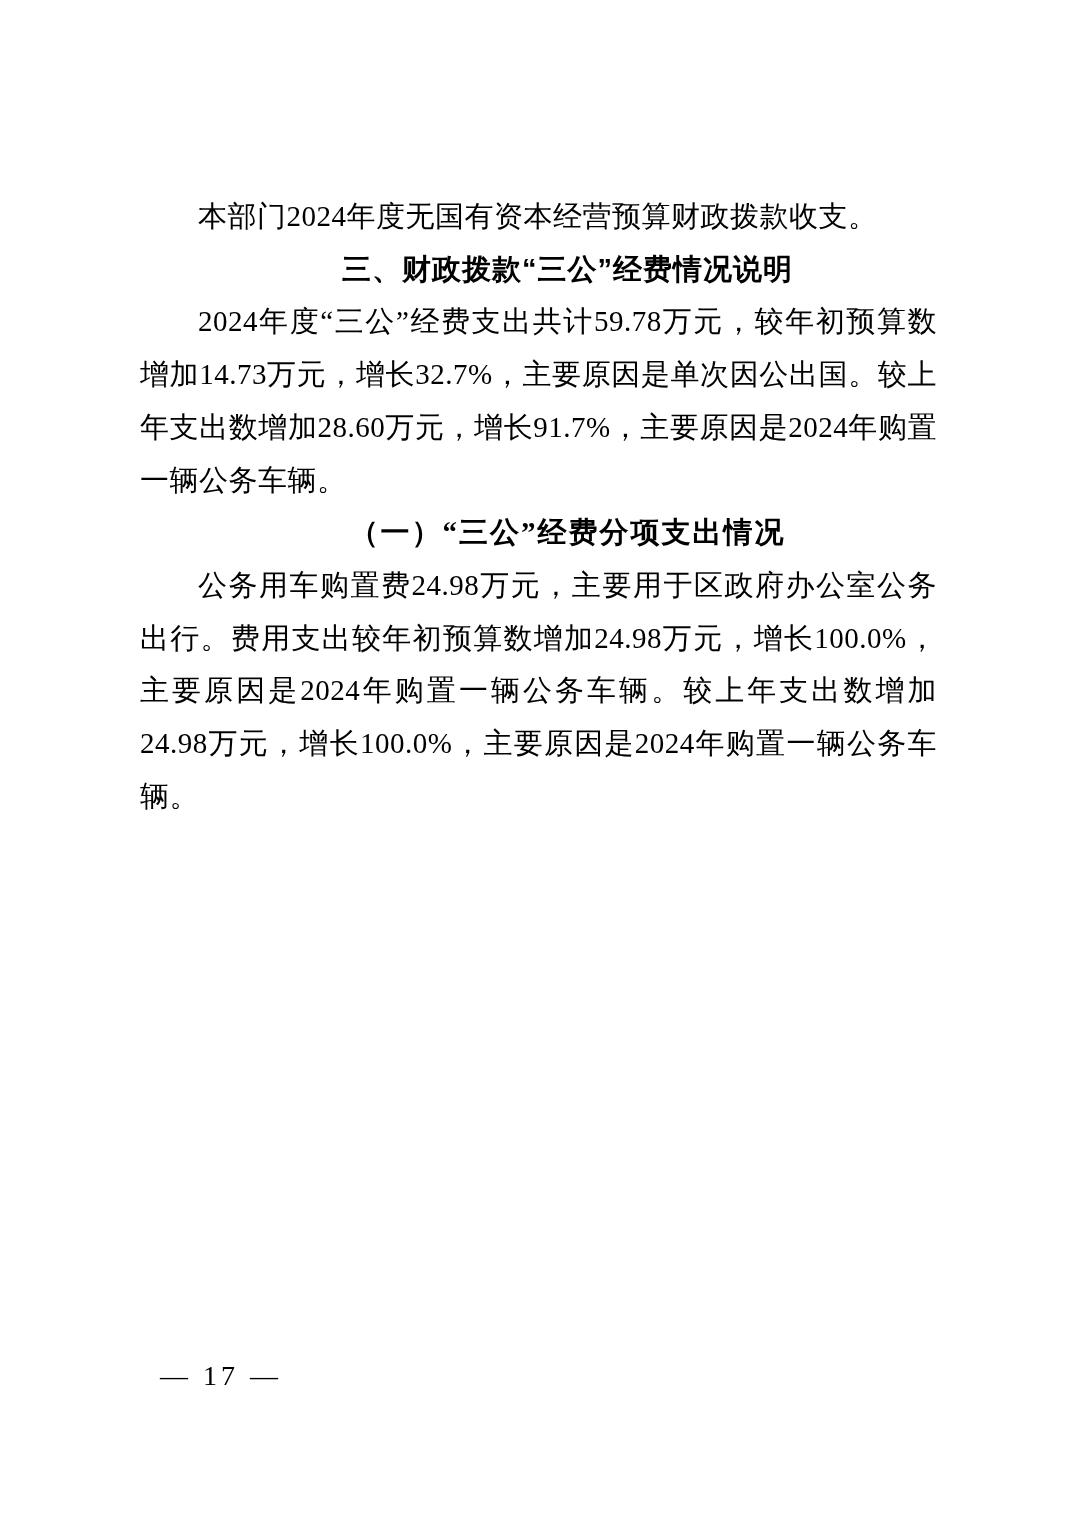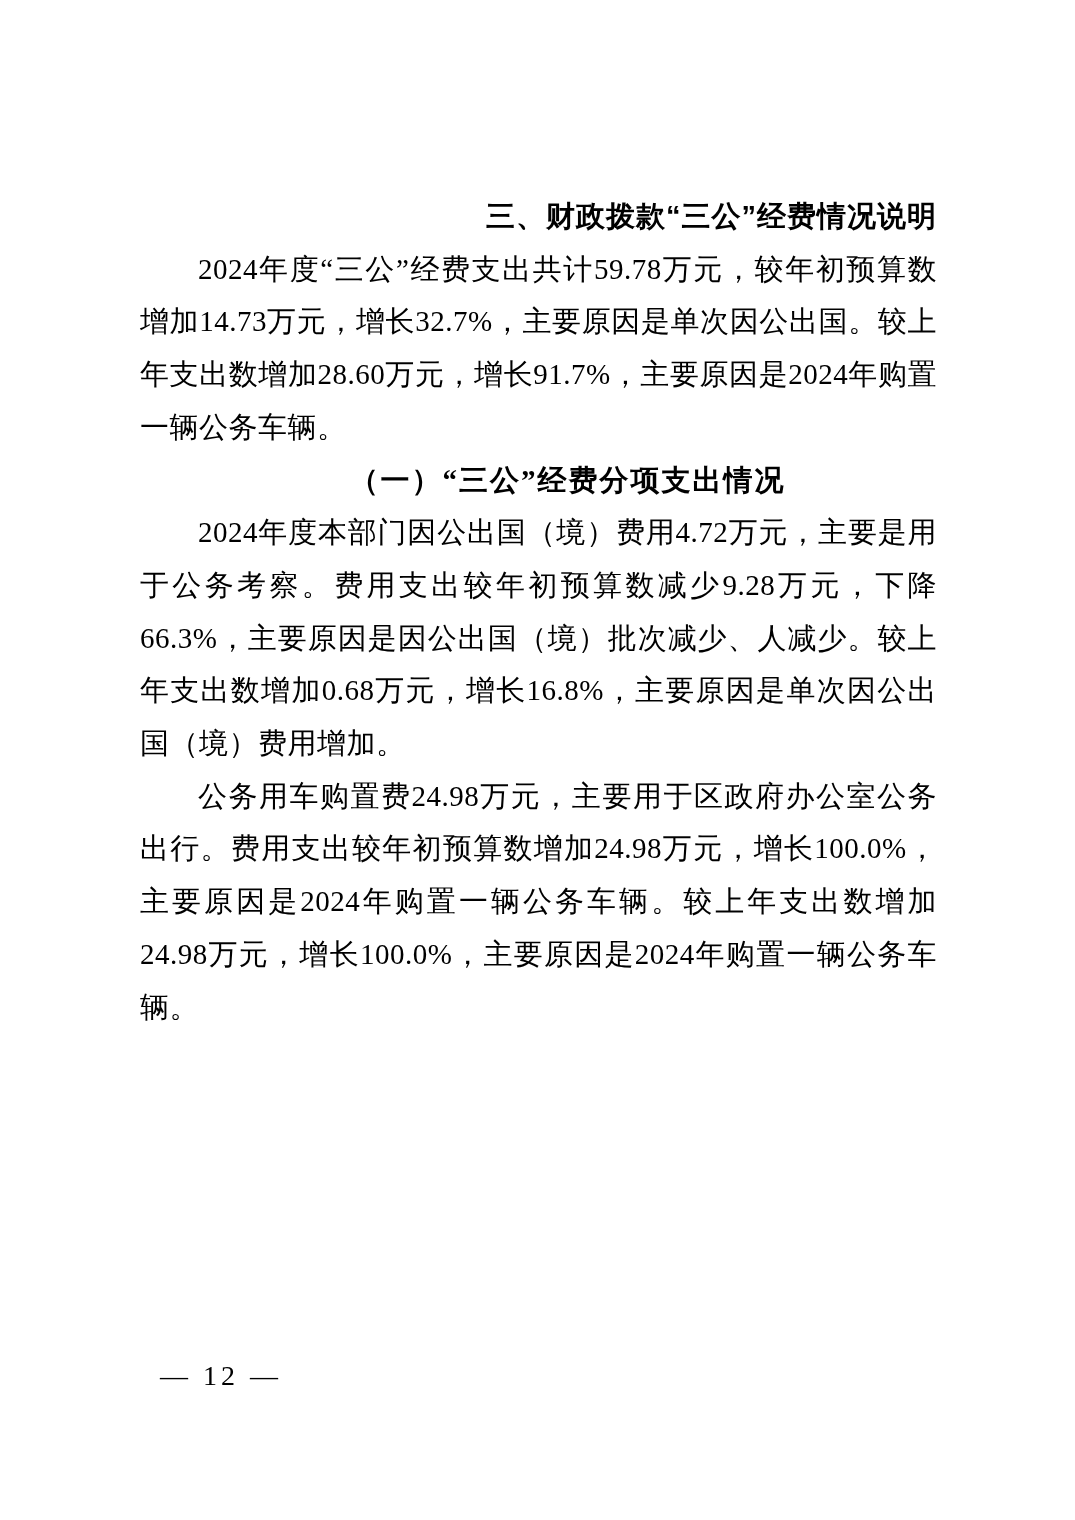--- a/index.html
+++ b/index.html
@@ -31,21 +31,21 @@
     text-indent: 2em;
     font-weight: 400;
   }
 
   .heading-hei {
     font-family: "Liberation Sans", "DejaVu Sans", sans-serif;
     font-weight: 700;
     font-size: 29px;
     line-height: 52.7px;
     text-indent: 2em;
-    text-align: right;
+    text-align: center;
     letter-spacing: 1px;
   }
 
   .heading-kai {
     font-family: "Liberation Serif", "DejaVu Serif", serif;
     font-weight: 700;
     font-size: 29px;
     line-height: 52.7px;
     text-indent: 2em;
     text-align: center;
@@ -61,29 +61,29 @@
     color: #000000;
   }
 </style>
 </head>
 <body>
 
 <div class="page">
 
   <div class="content">
 
+    <p class="body-para">本部门2024年度无国有资本经营预算财政拨款收支。</p>
 
     <h2 class="heading-hei">三、财政拨款“三公”经费情况说明</h2>
 
     <p class="body-para">2024年度“三公”经费支出共计59.78万元，较年初预算数增加14.73万元，增长32.7%，主要原因是单次因公出国。较上年支出数增加28.60万元，增长91.7%，主要原因是2024年购置一辆公务车辆。</p>
 
     <h3 class="heading-kai">（一）“三公”经费分项支出情况</h3>
 
-    <p class="body-para">2024年度本部门因公出国（境）费用4.72万元，主要是用于公务考察。费用支出较年初预算数减少9.28万元，下降66.3%，主要原因是因公出国（境）批次减少、人减少。较上年支出数增加0.68万元，增长16.8%，主要原因是单次因公出国（境）费用增加。</p>
 
     <p class="body-para">公务用车购置费24.98万元，主要用于区政府办公室公务出行。费用支出较年初预算数增加24.98万元，增长100.0%，主要原因是2024年购置一辆公务车辆。较上年支出数增加24.98万元，增长100.0%，主要原因是2024年购置一辆公务车辆。</p>
 
 
   </div>
 
-  <div class="page-footer">— 12 —</div>
+  <div class="page-footer">— 17 —</div>
 
 </div>
 
 </body></html>

